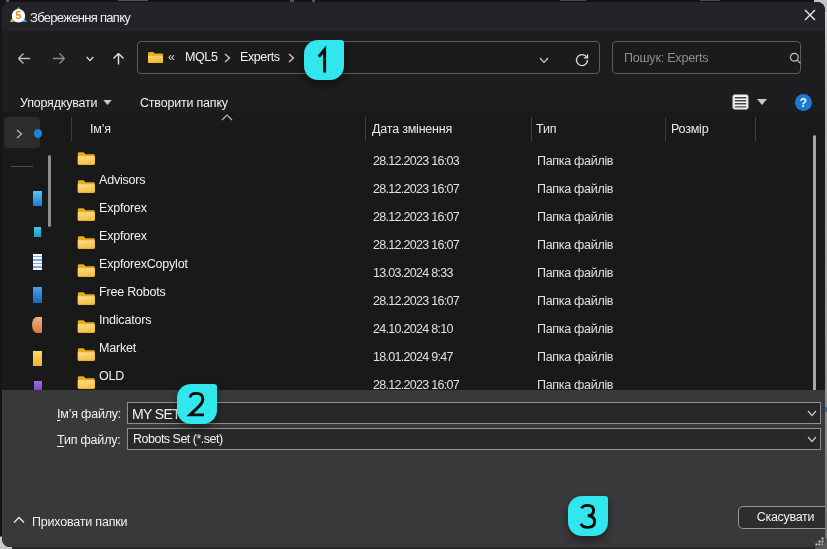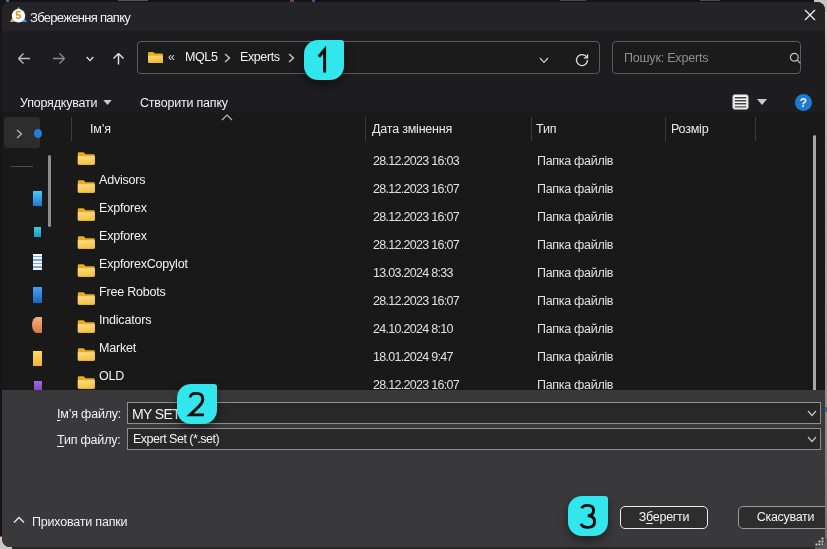--- a/index.html
+++ b/index.html
@@ -261,34 +261,33 @@
 
       <div class="abs" style="left:811px;top:23px;width:2.5px;height:257px;background:#a6a6a6;border-radius:2px"></div>
     </div>
 
     <div id="bottom" class="abs"></div>
     <div class="flabel abs" style="left:55px;top:405px"><u>І</u>м’я файлу:</div>
     <div class="field abs" style="top:400px"></div>
     <div class="abs" style="left:130px;top:404px;font-size:14px;color:#f2f2f2;letter-spacing:-0.6px">MY SET</div>
     <div class="flabel abs" style="left:55px;top:431px"><u>Т</u>ип файлу:</div>
     <div class="field abs" style="top:426px"></div>
-    <div class="abs" style="left:131px;top:430px;font-size:12.5px;color:#f2f2f2;letter-spacing:-0.5px">Expert Set (*.set)</div>
+    <div class="abs" style="left:131px;top:430px;font-size:12.5px;color:#f2f2f2;letter-spacing:-0.5px">Robots Set (*.set)</div>
     <svg class="abs" style="left:805px;top:408px" width="10" height="7" viewBox="0 0 10 7">
       <path d="M1 1 L5 5.5 L9 1" stroke="#c8c8c8" stroke-width="1.2" fill="none"></path>
     </svg>
     <svg class="abs" style="left:805px;top:434px" width="10" height="7" viewBox="0 0 10 7">
       <path d="M1 1 L5 5.5 L9 1" stroke="#c8c8c8" stroke-width="1.2" fill="none"></path>
     </svg>
 
     <svg class="abs" style="left:11px;top:514px" width="12" height="8" viewBox="0 0 12 8">
       <path d="M1 6.5 L6 1.5 L11 6.5" stroke="#e8e8e8" stroke-width="1.4" fill="none"></path>
     </svg>
     <div class="abs" style="left:30px;top:513px;font-size:12.5px;color:#f2f2f2;letter-spacing:-0.2px">Приховати папки</div>
 
-    <div class="btn abs" style="left:618px;width:88px;border:1.5px solid #ececec">З<u>б</u>ерегти</div>
     <div class="btn abs" style="left:736px;width:95px;border:1px solid #9a9a9a">Скасувати</div>
 
     <svg class="abs" style="left:813px;top:535px" width="9" height="9" viewBox="0 0 9 9">
       <rect x="6.5" y="0.5" width="2" height="2" fill="#c9c9c9"></rect>
       <rect x="3.5" y="3.5" width="2" height="2" fill="#c9c9c9"></rect>
       <rect x="6.5" y="3.5" width="2" height="2" fill="#c9c9c9"></rect>
       <rect x="0.5" y="6.5" width="2" height="2" fill="#c9c9c9"></rect>
       <rect x="3.5" y="6.5" width="2" height="2" fill="#c9c9c9"></rect>
       <rect x="6.5" y="6.5" width="2" height="2" fill="#c9c9c9"></rect>
     </svg>

